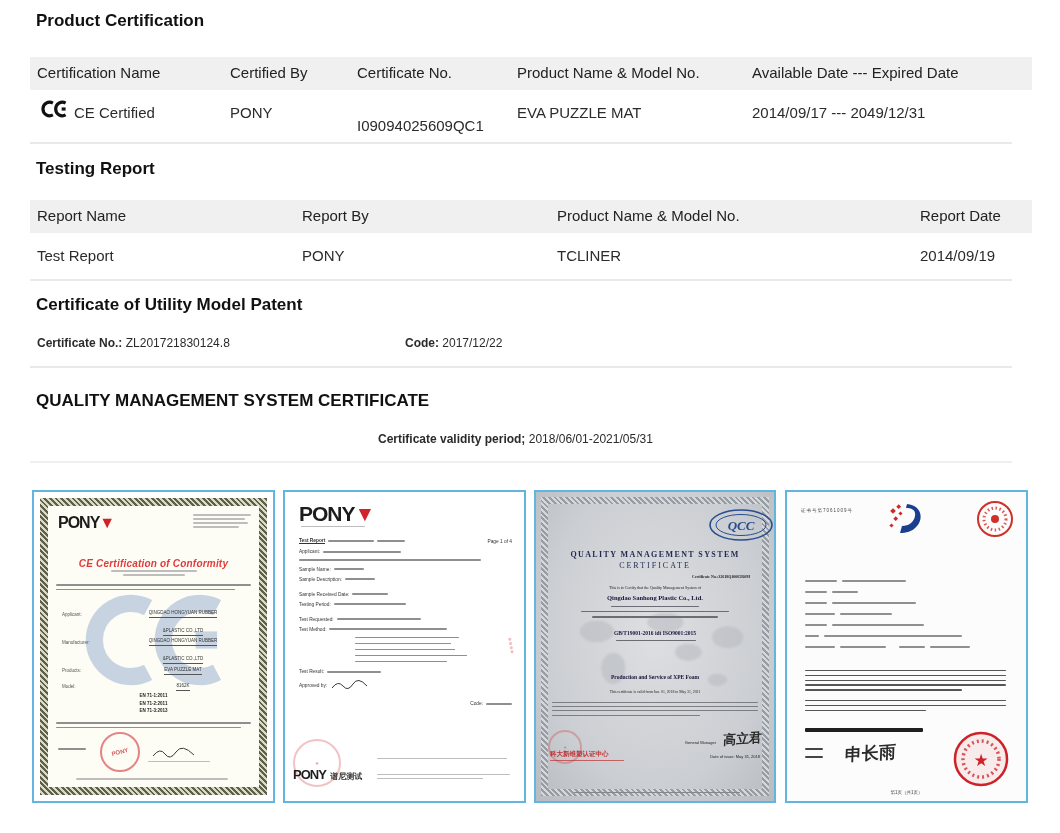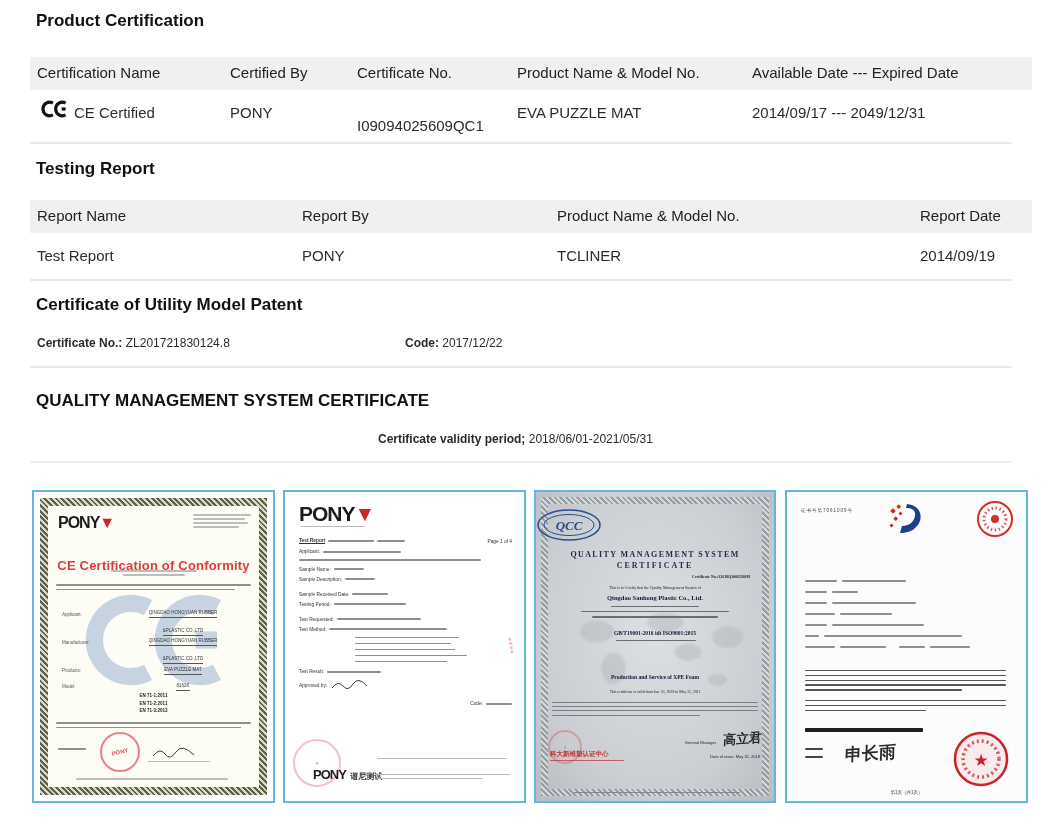--- a/index.html
+++ b/index.html
@@ -22,21 +22,21 @@
   .tiny{font-size:5px;color:#333;line-height:1.2;white-space:nowrap;}
   .abs{position:absolute;}
   .ctr{left:0;right:0;text-align:center;}
 
   
   .paper1{position:absolute;inset:6px;background:#fdfdf6;
           border:8px solid transparent;
           border-image:repeating-linear-gradient(45deg,#5e604b 0 2px,#d9dbc5 2px 4px) 8;}
   .pony-logo{font-weight:bold;letter-spacing:-1px;color:#1c1c1c;}
   .pony-logo .y{color:#d2222a;}
-  .ce-red-title{font-size:13px;font-weight:bold;color:#e03a3a;letter-spacing:.2px;}
+  .ce-red-title{font-size:10px;font-weight:bold;color:#e03a3a;letter-spacing:.2px;font-style:italic;}
   .field-val{font-size:4.5px;color:#333;border-bottom:1px solid #555;display:inline-block;line-height:1.5;}
   .std{font-size:4.5px;font-weight:bold;color:#222;line-height:1.7;}
   .rstamp{position:absolute;border:2px solid rgba(207,34,40,.55);border-radius:50%;}
   .rstamp .in{position:absolute;inset:0;display:flex;align-items:center;justify-content:center;
               color:rgba(207,34,40,.75);font-weight:bold;transform:rotate(-14deg);}
 
   
   .paper2{position:absolute;inset:0;background:#fff;}
   .frow{display:flex;align-items:center;gap:3px;margin-bottom:5px;}
   .flab{font-size:4.8px;color:#333;white-space:nowrap;}
@@ -266,45 +266,45 @@
           <span class="flab">Code:</span>
           <i class="ph-i" style="width:26px"></i>
         </div>
       </div>
 
       <div class="abs" style="right:4px;top:150px;color:rgba(210,40,50,.3);font-size:7px;transform:rotate(80deg)">●●●●</div>
       <div class="rstamp" style="left:8px;bottom:14px;width:44px;height:44px;opacity:.5">
         <div class="in" style="font-size:6px">●</div>
       </div>
       <i class="ph ph-lt abs" style="left:92px;bottom:42px;width:130px;height:1px"></i>
-      <div class="abs" style="left:28px;bottom:18px">
+      <div class="abs" style="left:8px;bottom:18px">
         <span class="pony-logo" style="font-size:13px"><span>PONY</span></span>
         <span style="font-size:8px;color:#333;font-weight:bold">谱尼测试</span>
       </div>
       <div class="abs" style="left:92px;right:14px;bottom:22px">
         <i class="ph ph-lt" style="width:100%;height:1px;margin-bottom:3px"></i>
         <i class="ph ph-lt" style="width:80%;height:1px"></i>
       </div>
     </div>
   </div>
 
   <div class="card" style="left:534px;width:242px">
     <div class="paper3">
       <div class="frame3"></div>
       <div class="map"></div>
 
-      <div class="abs" style="left:0;right:0;top:16px;text-align:left">
+      <div class="abs" style="left:0;right:0;top:16px;text-align:right">
         <svg width="66" height="34" viewBox="0 0 66 34">
           <ellipse cx="33" cy="17" rx="31" ry="15" fill="none" stroke="#2a4d8f" stroke-width="1.6"></ellipse>
           <ellipse cx="33" cy="17" rx="25" ry="10.5" fill="none" stroke="#2a4d8f" stroke-width="1"></ellipse>
           <text x="33" y="22" text-anchor="middle" font-size="13" font-weight="bold" font-style="italic" fill="#2a4d8f" font-family="Liberation Serif,serif">QCC</text>
         </svg>
       </div>
       <div class="abs ctr serif navy" style="top:58px;font-size:8px;font-weight:bold;letter-spacing:1.4px">QUALITY MANAGEMENT SYSTEM</div>
-      <div class="abs ctr serif navy" style="top:69px;font-size:8px;font-weight:bold;letter-spacing:2px">CERTIFICATE</div>
+      <div class="abs ctr serif navy" style="top:69px;font-size:8px;font-weight:normal;letter-spacing:2px">CERTIFICATE</div>
       <div class="abs serif" style="right:24px;top:82px;font-size:4px;font-weight:bold;color:#222">Certificate No.:32618Q10065R0M</div>
       <div class="abs ctr serif" style="top:93px;font-size:4px;color:#222">This is to Certify that the Quality Management System of</div>
       <div class="abs ctr serif" style="top:102px;font-size:6.5px;font-weight:bold;color:#14143a">Qingdao Sanhong Plastic Co., Ltd.</div>
       <div class="abs" style="left:0;right:0;top:114px;display:flex;flex-direction:column;align-items:center;gap:4px">
         <i class="ph" style="width:88px;height:1.2px;background:#6a6d73"></i>
         <i class="ph" style="width:148px;height:1.2px;background:#6a6d73"></i>
         <i class="ph" style="width:126px;height:1.2px;background:#6a6d73"></i>
       </div>
       <div class="abs ctr serif" style="top:138px;font-size:5.5px;font-weight:bold;color:#14143a">GB/T19001-2016 idt ISO9001:2015</div>
       <i class="ph abs" style="left:80px;top:148px;width:80px;height:1.2px;background:#6a6d73"></i>

